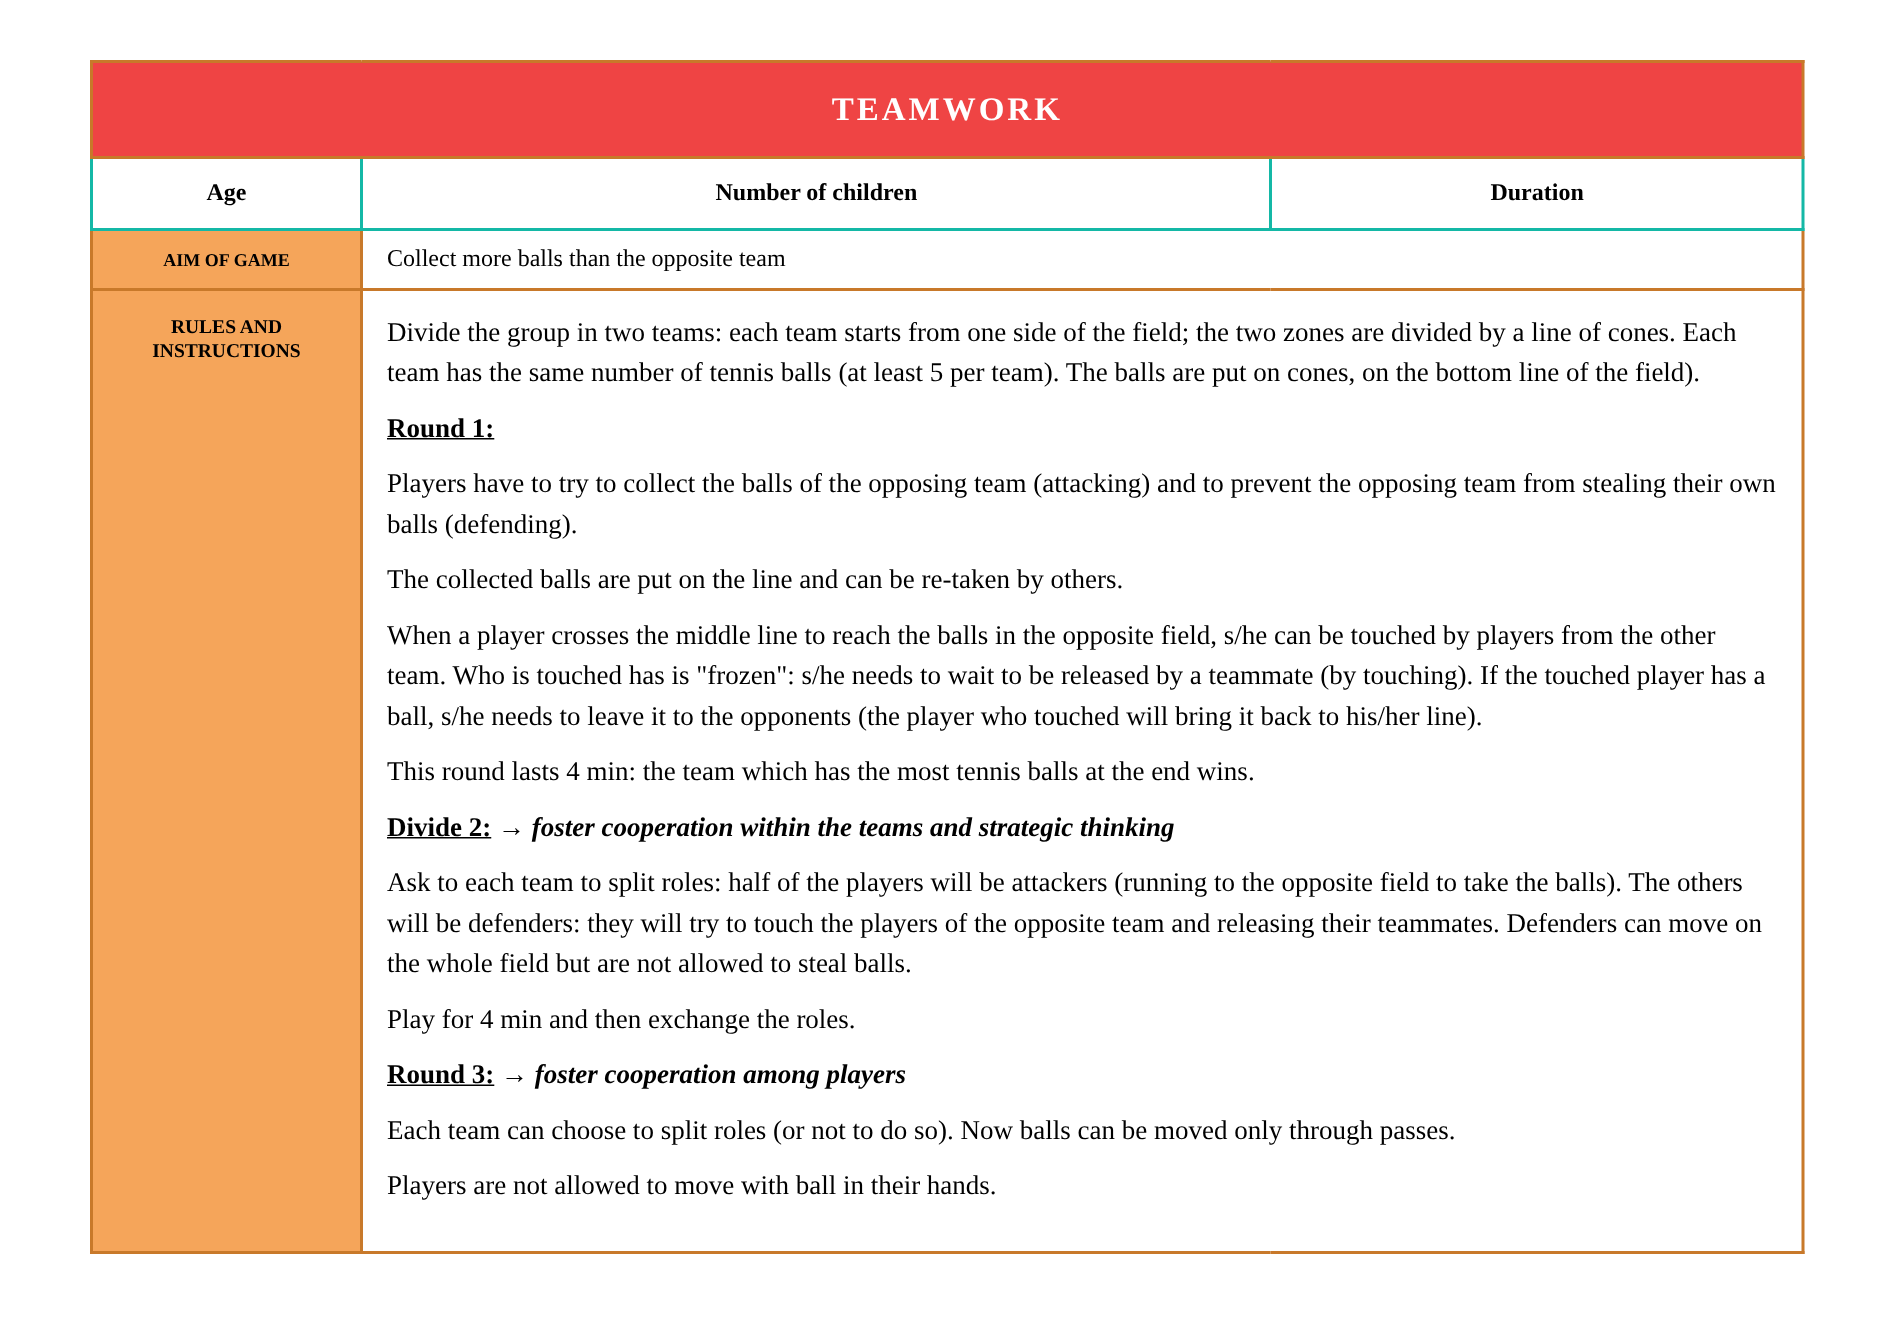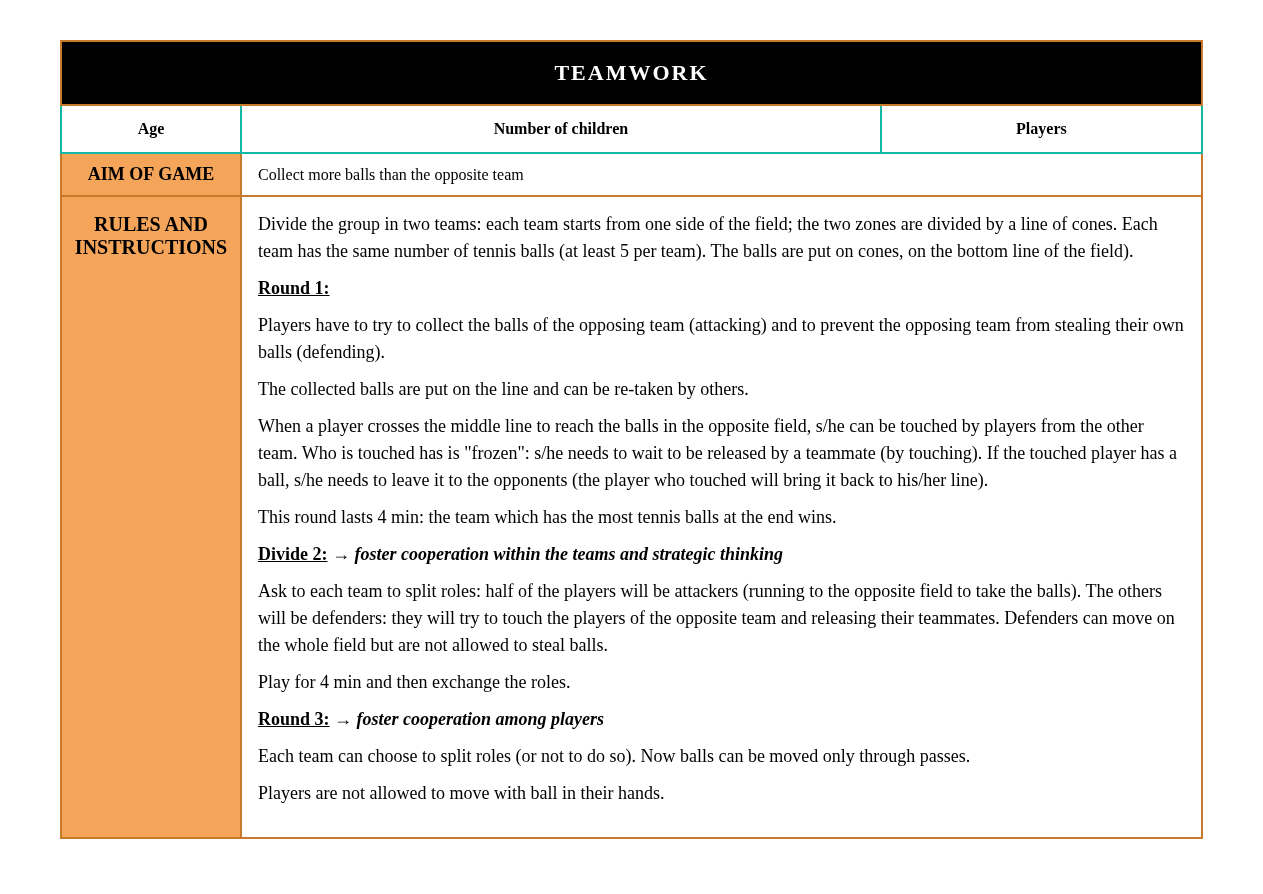--- a/index.html
+++ b/index.html
@@ -21,21 +21,21 @@
       padding: 40px 60px;
     }
 
     .main-table {
       width: 100%;
       border-collapse: collapse;
       border: 2px solid #c8792a;
     }
 
     .title-row td {
-      background-color: #000000;
+      background-color: #ef4444;
       color: #fff;
       text-align: center;
       padding: 18px 20px;
       font-size: 22px;
       font-weight: bold;
       letter-spacing: 2px;
       border: 2px solid #c8792a;
     }
 
     .header-row td {
@@ -54,42 +54,42 @@
     }
 
     .aim-row td {
       border: 2px solid #c8792a;
     }
 
     .aim-label {
       background-color: #f5a55a;
       text-align: center;
       font-weight: bold;
-      font-size: 18px;
+      font-size: 12px;
       vertical-align: middle;
       padding: 10px 8px;
       width: 180px;
     }
 
     .aim-content {
       padding: 10px 16px;
       font-size: 16px;
       vertical-align: middle;
       margin-left: 32px;
     }
 
     .rules-row td {
       border: 2px solid #c8792a;
     }
 
     .rules-label {
       background-color: #f5a55a;
       text-align: center;
       font-weight: bold;
-      font-size: 20px;
+      font-size: 13px;
       vertical-align: top;
       padding: 16px 8px;
       width: 180px;
       margin-left: 25px;
     }
 
     .rules-content {
       padding: 14px 16px;
       font-size: 18px;
       vertical-align: top;
@@ -124,21 +124,21 @@
     <tbody>
         <tr class="title-row">
       <td colspan="3">
         <span>TEAMWORK</span>
       </td>
     </tr>
 
     <tr class="header-row">
       <td>Age</td>
       <td>Number of children</td>
-      <td>Players</td>
+      <td>Duration</td>
     </tr>
 
 
     <tr class="aim-row">
       <td class="aim-label">AIM OF GAME</td>
       <td colspan="2" class="aim-content">Collect more balls than the opposite team</td>
     </tr>
 
     <tr class="rules-row">
       <td class="rules-label">RULES AND INSTRUCTIONS</td>

